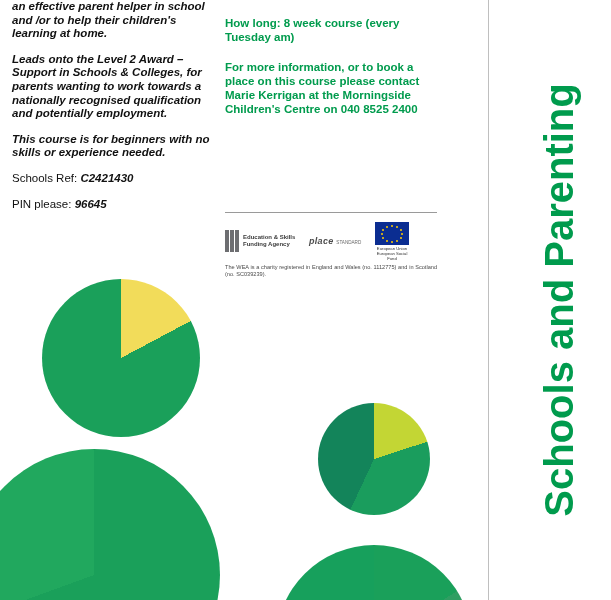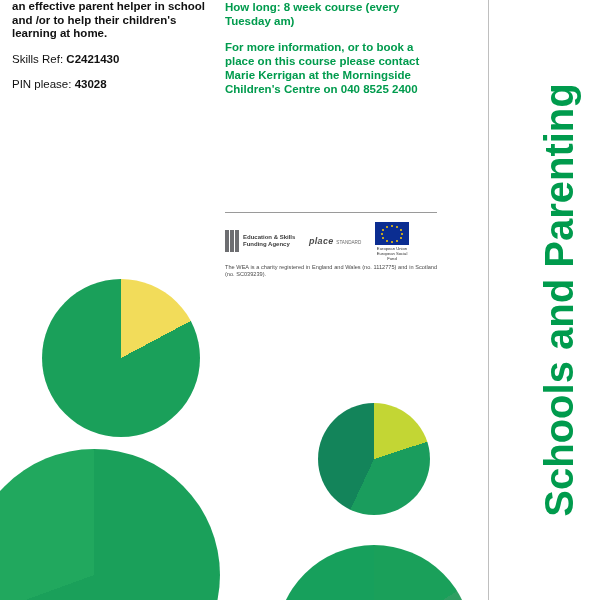--- a/index.html
+++ b/index.html
@@ -44,33 +44,33 @@
   
   .col-left{
     position:absolute;
     left:12px;top:0;
     width:200px;
     font-size:11.5px;
     line-height:13.6px;
     color:#111111;
   }
   .col-left p{margin:0 0 12px 0;}
-  .b{font-weight:bold;}
+  .b{font-weight:bold;font-style:italic;}
   .col-left .ref{font-weight:normal;font-size:11.5px;}
 
   
   .col-mid{
     position:absolute;
     left:225px;top:0;
     width:220px;
     font-size:11.5px;
     line-height:14px;
     color:#111111;
   }
-  .col-mid p{margin:0 0 12px 0;}
+  .col-mid p{margin:16px 0 12px 0;}
   .row-lbl{color:#009b4d;font-weight:bold;}
   .mid-green{color:#009b4d;font-weight:bold;}
   .link{color:#1a3fc4;text-decoration:underline;word-break:break-all;}
 
   
   .logo-rule{
     position:absolute;
     left:225px;top:212px;
     width:212px;height:1px;background:#9a9a9a;
   }
@@ -180,27 +180,29 @@
         #17a05c 250deg 360deg);
   }
 </style>
 </head>
 <body>
 
 <div class="page">
 
   <div class="col-left">
     <p class="b">an effective parent helper in school and /or to help their children's learning at home.</p>
+    <p class="b">Leads onto the Level 2 Award –Support in Schools &amp; Colleges, for parents wanting to work towards a nationally recognised qualification and potentially employment.</p>
+    <p class="b">This course is for beginners with no skills or experience needed.</p>
     <p class="ref">
-      <span>Skills Ref:</span>
+      <span>Schools Ref:</span>
       <span class="b">C2421430</span>
     </p>
     <p class="ref">
       <span>PIN please:</span>
-      <span class="b">43028</span>
+      <span class="b">96645</span>
     </p>
   </div>
 
   <div class="col-mid">
     <p>
       <span class="row-lbl">How long:</span>
       <span class="mid-green">8 week course (every Tuesday am)</span>
     </p>
     <p class="mid-green">For more information, or to book a place on this course please contact Marie Kerrigan at the Morningside Children's Centre on 040 8525 2400</p>
   </div>

